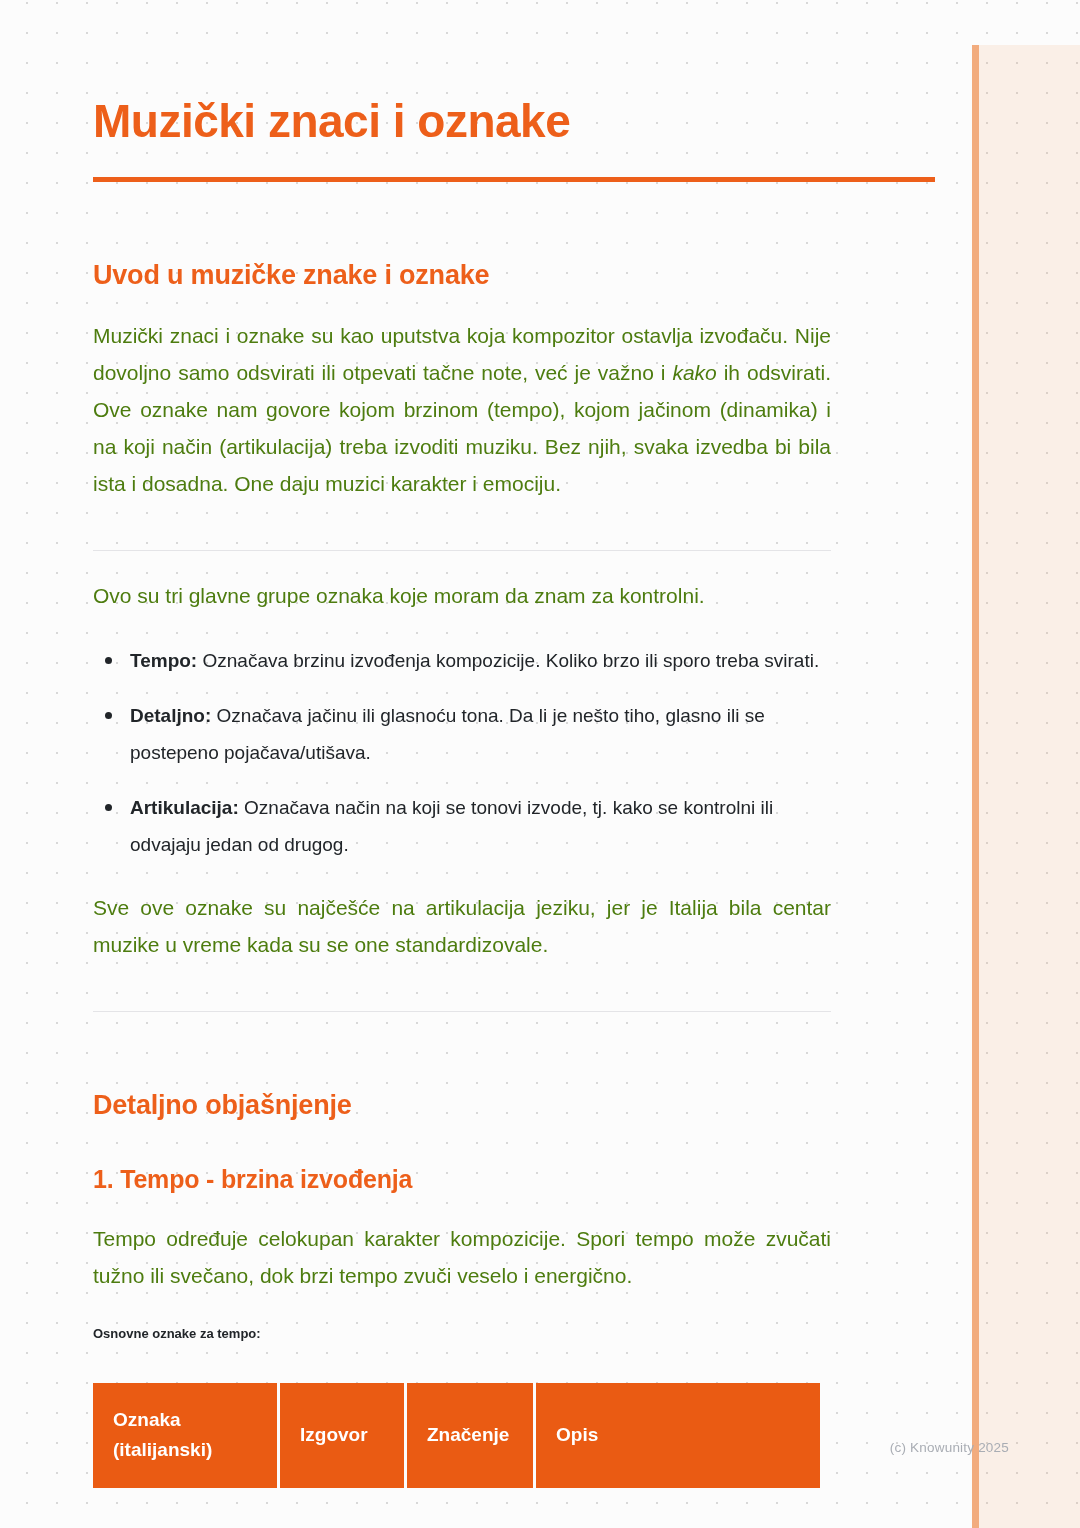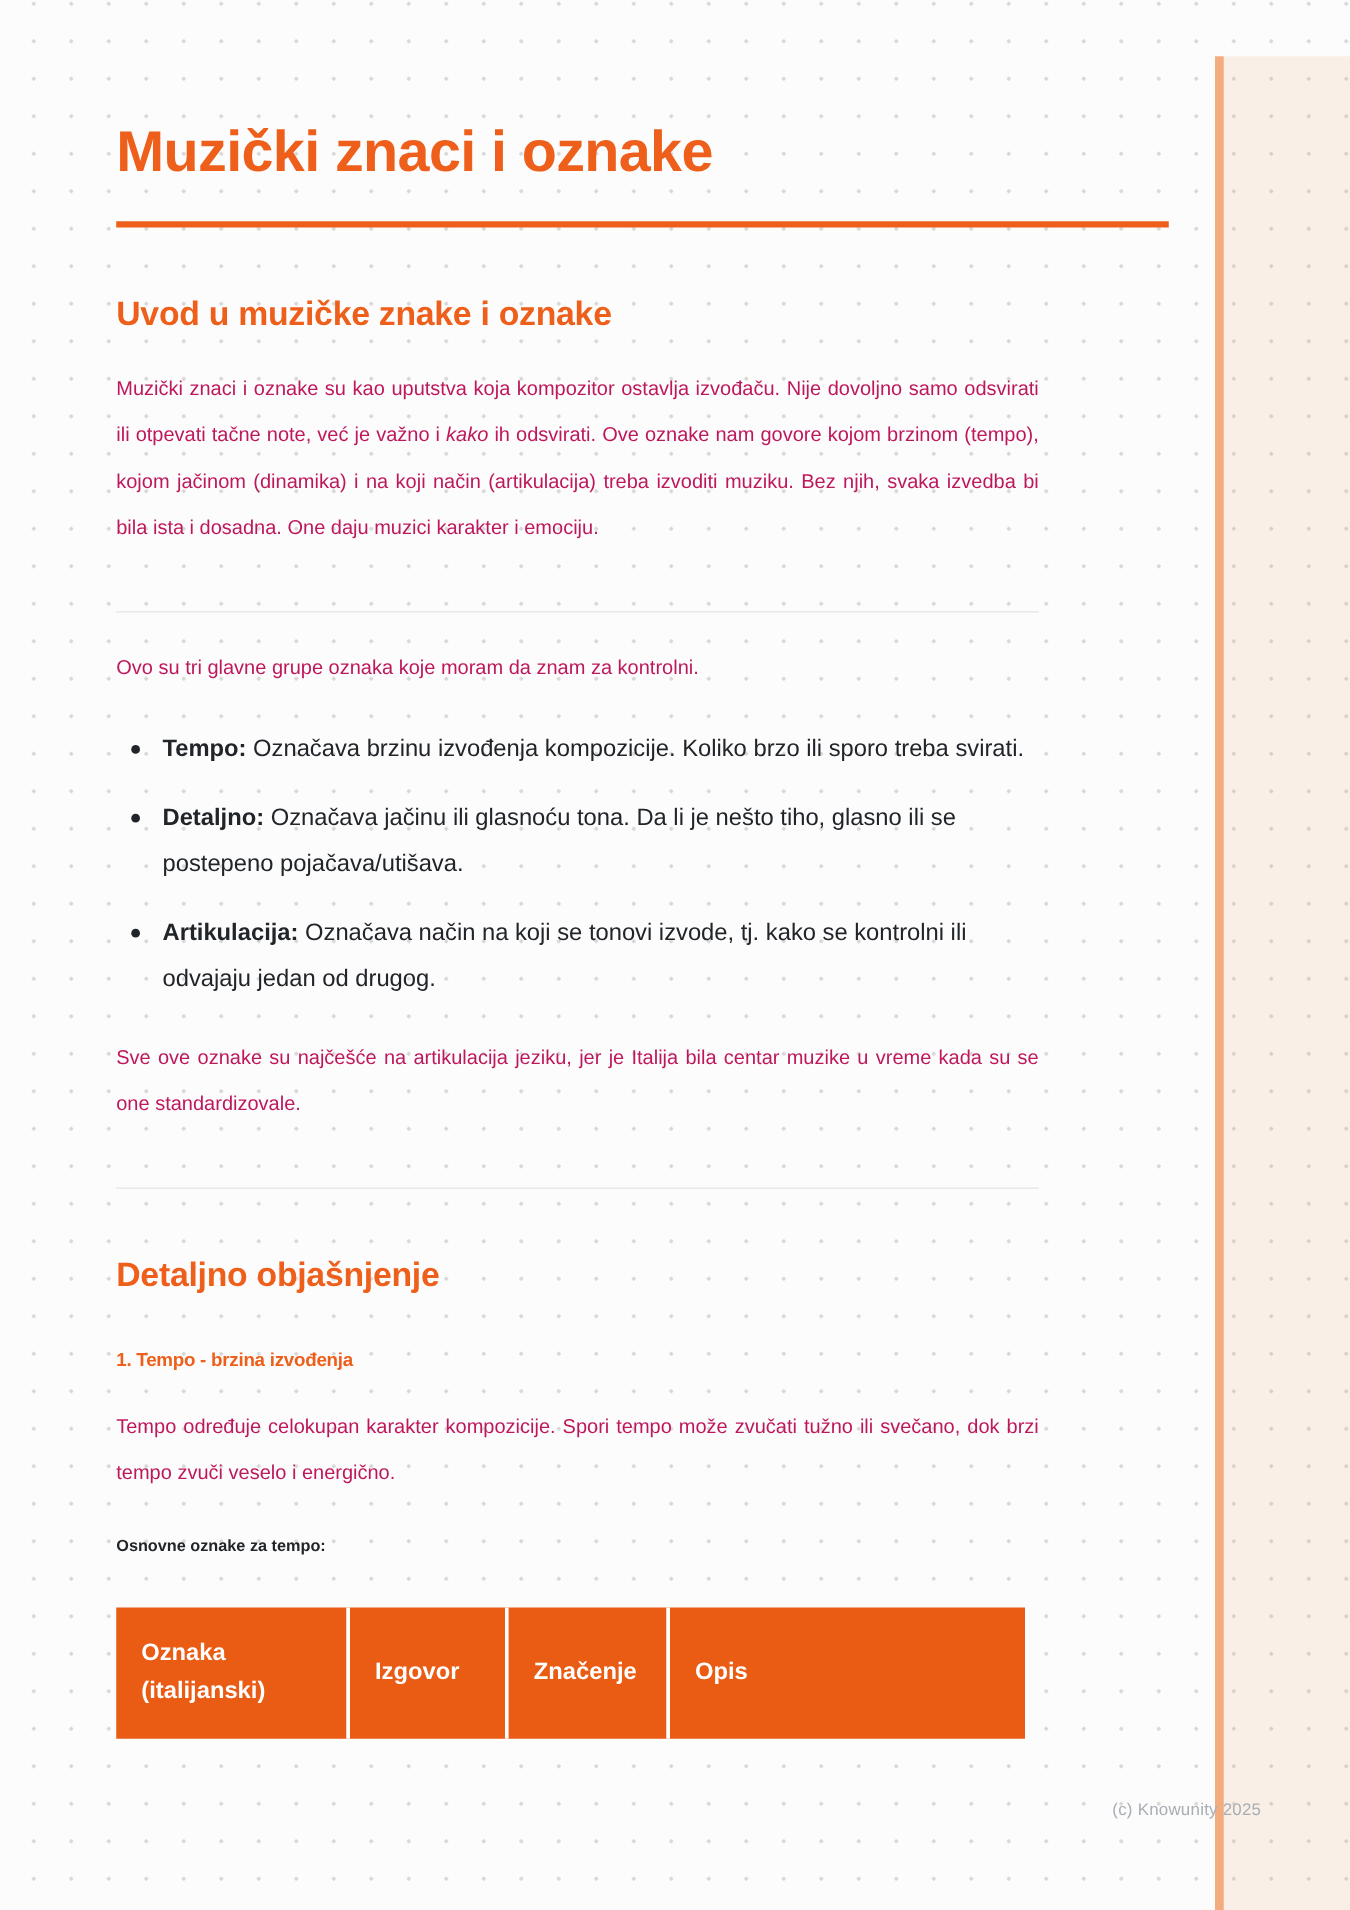--- a/index.html
+++ b/index.html
@@ -58,38 +58,38 @@
     width: 842px;
     height: 5px;
     background: #ED5F1A;
     border: none;
   }
 
   h2.section-heading {
     color: #ED5F1A;
     font-size: 27px;
     font-weight: 700;
-    margin-top: 54px;
+    margin-top: 78px;
     letter-spacing: -0.2px;
   }
 
   h3.sub-heading {
     color: #ED5F1A;
-    font-size: 15px;
+    font-size: 25px;
     font-weight: 700;
     margin-top: 44px;
     letter-spacing: -0.2px;
   }
 
   p.body-text {
     margin-top: 26px;
     width: 738px;
-    font-size: 16px;
+    font-size: 21px;
     line-height: 37px;
-    color: #be185d;
+    color: #4d7c0f;
   }
   p.justified { text-align: justify; }
   p.body-text em { font-style: italic; }
 
   .divider {
     margin-top: 48px;
     width: 738px;
     height: 1px;
     background: #e4e4e7;
     border: none;

